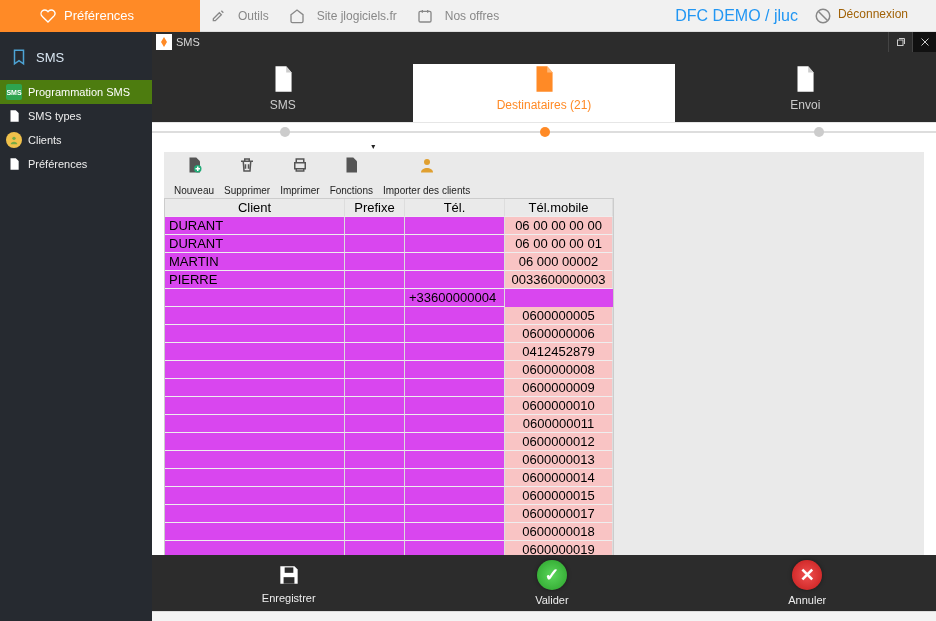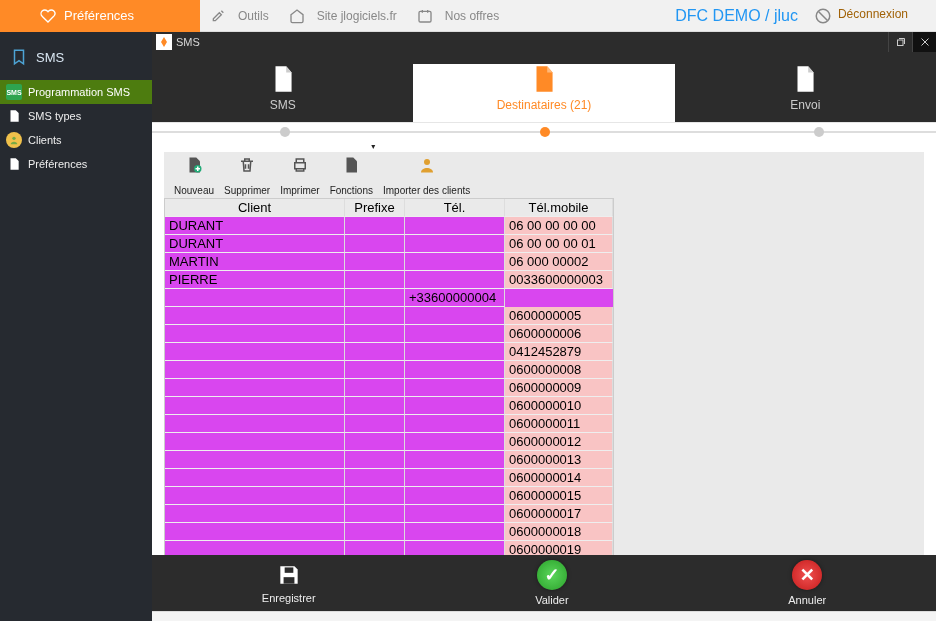--- a/index.html
+++ b/index.html
@@ -233,20 +233,21 @@
 }
 .tblhead > div, .tblrow > div {
   border-right:1px solid #ddd;
   border-bottom:1px solid #eee;
   padding:1px 4px;
   white-space:nowrap;
   overflow:hidden;
 }
 .tblrow > div:nth-child(4) {
   background:#f9c4c4;
+  text-align:center;
 }
 
 
 .actionbar {
   position:absolute;
   left:0; right:0; bottom:10px;
   height:56px;
   background:#2c2c2c;
   display:flex;
   justify-content:space-around;

